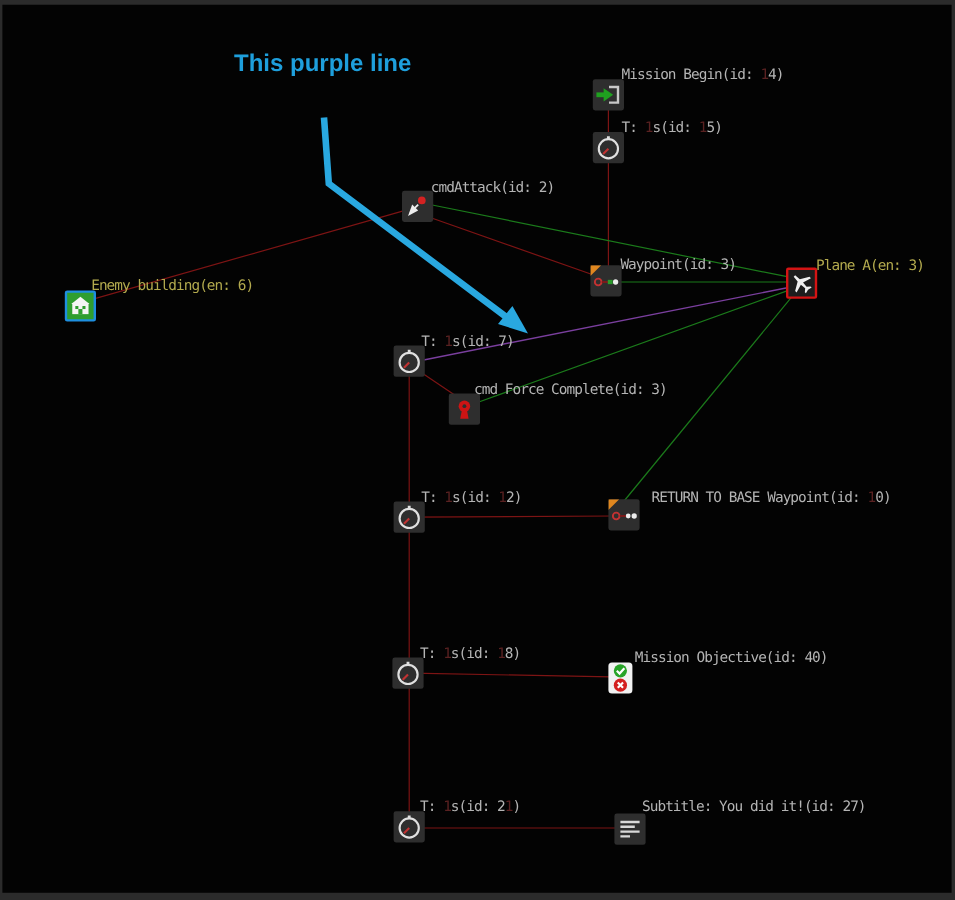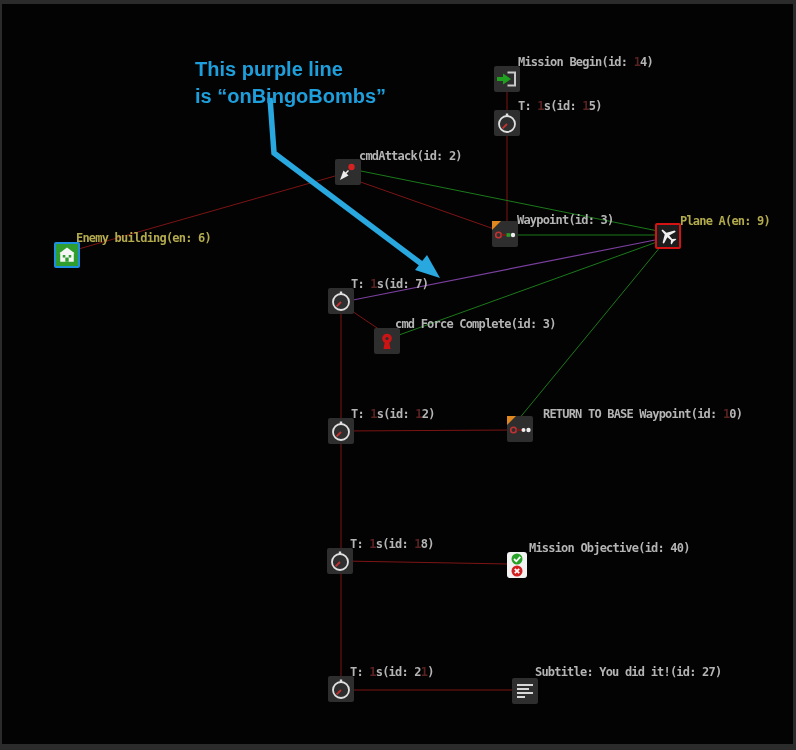--- a/index.html
+++ b/index.html
@@ -18,28 +18,27 @@
     position:absolute;left:0;top:0;width:26px;height:26px;background:#2e2e2e;
     border-radius:2px;display:flex;align-items:center;justify-content:center;box-sizing:border-box;
   }
   .icon svg{width:100%;height:100%;display:block;}
   .icon.plane{border:2px solid #d41414;background:#1d1d1d;}
   .icon.building{border:2px solid #1e8fe0;background:#2f9e2f;}
   .icon.objective{width:20px;height:26px;background:#f2f2f2;border-radius:3px;}
   .lbl{
     position:absolute;white-space:nowrap;font-size:12px;letter-spacing:-0.8px;
     color:#b4b4b4;
-    font-weight:bold;
   }
   .lbl.entity{color:#b3aa4e;}
   .one{color:#5a2121;}
   #annotation{
     position:absolute;left:193px;top:36px;
     font-family:"Liberation Sans", sans-serif;font-weight:bold;
-    font-size:20px;line-height:27px;color:#1e9fdc;margin-top:16px;
+    font-size:20px;line-height:27px;color:#1e9fdc;
   }
 </style>
 </head>
 <body>
 
 <div id="stage">
 
   <svg id="links" viewBox="0 0 791 740">
 
     <line class="red" x1="66" y1="248" x2="340" y2="170"></line>
@@ -59,21 +58,20 @@
     <line class="purple" x1="653" y1="236" x2="351" y2="296"></line>
 
     <g>
       <polyline points="268,94 272,149 421,261" fill="none" stroke="#29a8e0" stroke-width="5.5"></polyline>
       <polygon points="438,274 413,266 425,251" fill="#29a8e0"></polygon>
     </g>
   </svg>
 
   <div id="annotation">
     <div>This purple line</div>
-    <div>is “onBingoBombs”</div>
   </div>
 
   <div class="node" style="left:492px;top:62px">
     <span class="icon">
       <svg viewBox="0 0 26 26">
           <path d="M13.5 6.5 H21 V19.5 H13.5" fill="none" stroke="#c8c8c8" stroke-width="2"></path>
           <rect x="3" y="11" width="8" height="4" fill="#1fa01f"></rect>
           <polygon points="9,7.5 17,13 9,18.5" fill="#1fa01f"></polygon>
         </svg>
     </span>
@@ -114,21 +112,21 @@
     </span>
     <span class="lbl dim-ones" style="left:25px;top:-8px">Waypoint(id: 3)</span>
   </div>
 
   <div class="node" style="left:653px;top:219px">
     <span class="icon plane">
       <svg viewBox="0 0 26 26">
           <path d="M12 3 L14 3 L14.5 9 L23 14 L23 16 L14.5 13.5 L14 19 L17 21.5 L17 23 L13 22 L9 23 L9 21.5 L12 19 L11.5 13.5 L3 16 L3 14 L11.5 9 Z" fill="#f0f0f0" transform="rotate(-45 13 13)"></path>
         </svg>
     </span>
-    <span class="lbl entity dim-ones" style="left:25px;top:-9px">Plane A(en: 9)</span>
+    <span class="lbl entity dim-ones" style="left:25px;top:-9px">Plane A(en: 3)</span>
   </div>
 
   <div class="node" style="left:52px;top:238px">
     <span class="icon building">
       <svg viewBox="0 0 26 26">
           <rect x="5" y="10" width="16" height="11" fill="#f5f5f5"></rect>
           <polygon points="4,11 13,4 22,11" fill="#f5f5f5"></polygon>
           <rect x="8" y="13" width="3" height="3" fill="#2f9e2f"></rect>
           <rect x="15" y="13" width="3" height="3" fill="#2f9e2f"></rect>
           <rect x="11" y="16" width="4" height="5" fill="#2f9e2f"></rect>

